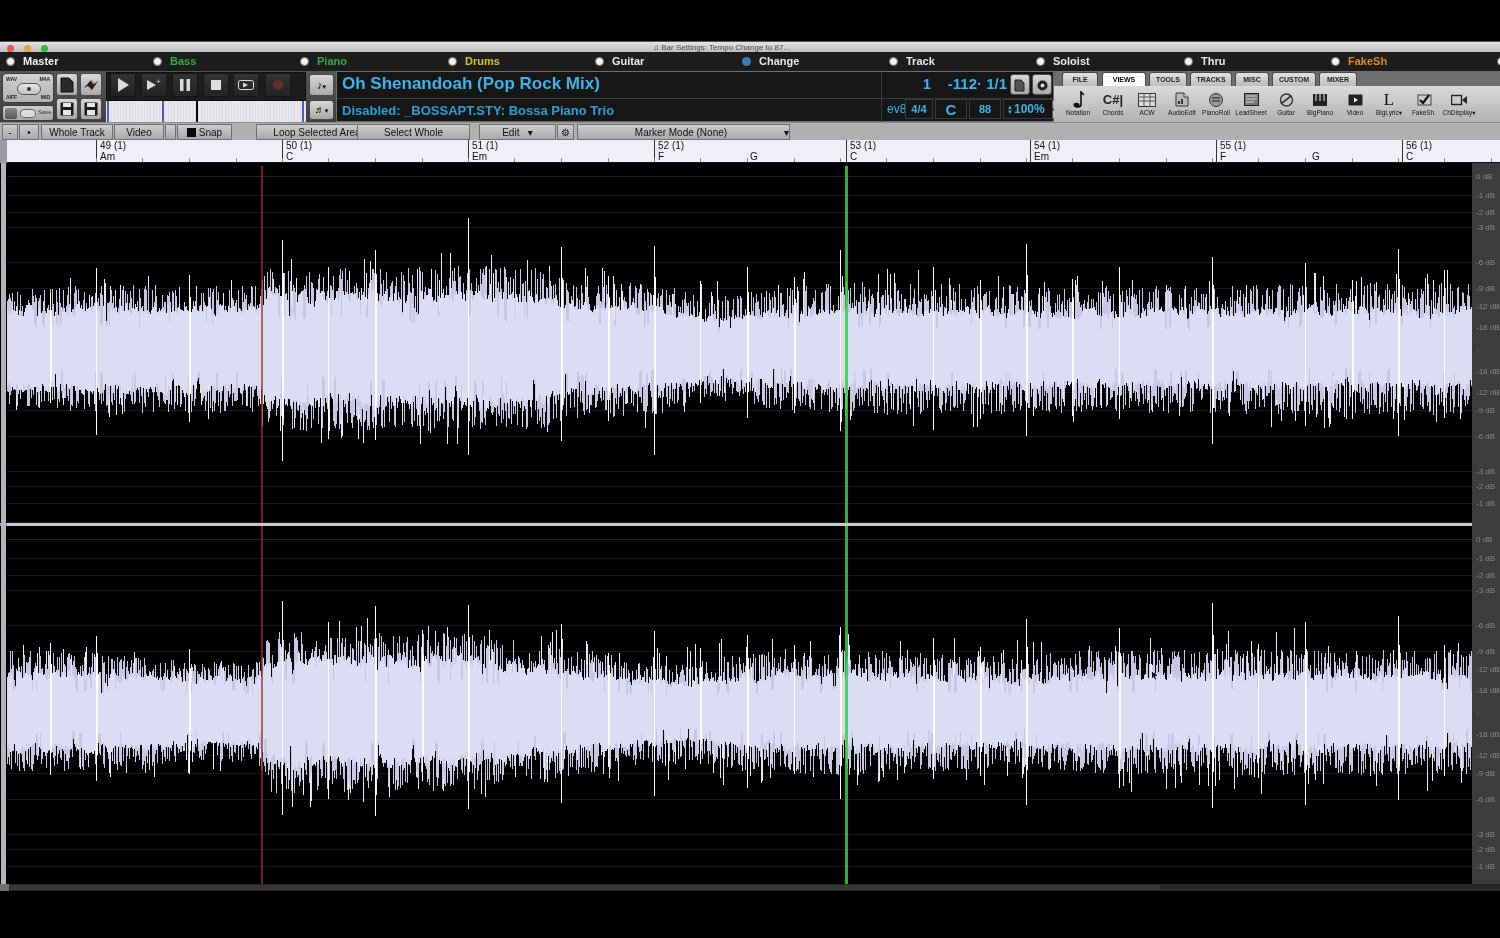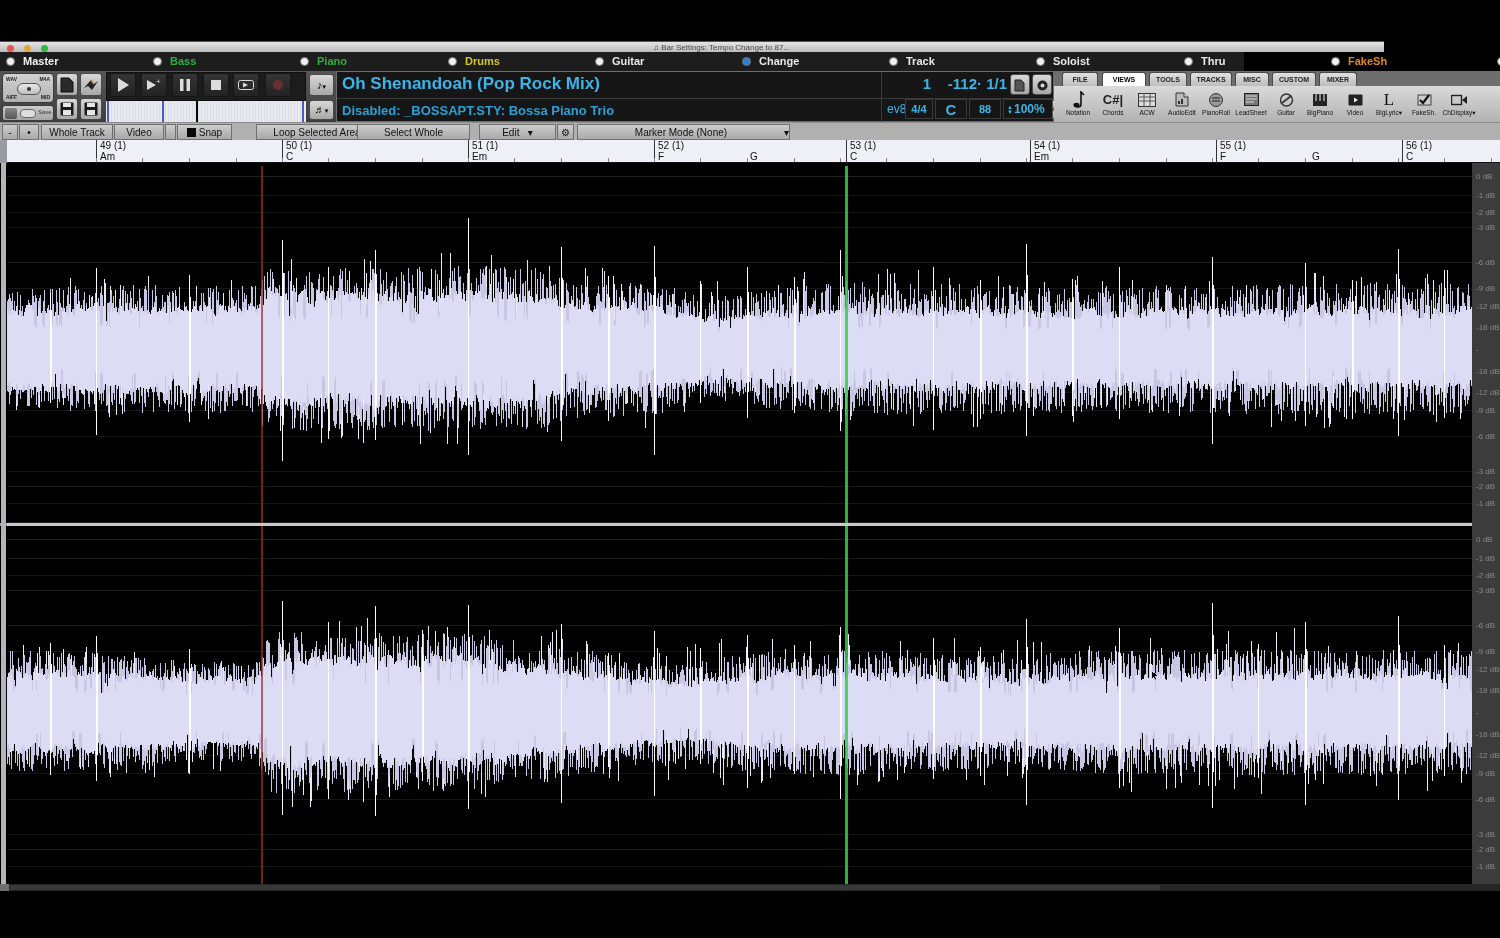--- a/index.html
+++ b/index.html
@@ -1,20 +1,20 @@
 <!DOCTYPE html>
 <html><head><meta charset="utf-8"><style>
 *{margin:0;padding:0;box-sizing:border-box}
 body{width:1500px;height:938px;background:#000;font-family:"Liberation Sans",sans-serif;position:relative;overflow:hidden}
 .abs{position:absolute}
 
-#mactb{left:0;top:41px;width:1384px;height:11px;background:linear-gradient(#e4e4e4,#bdbdbd);border-top:1px solid #555;overflow:hidden}
+#mactb{left:0;top:41px;width:1500px;height:11px;background:linear-gradient(#e4e4e4,#bdbdbd);border-top:1px solid #555;overflow:hidden}
 .tl{position:absolute;top:2.5px;width:7px;height:7px;border-radius:50%}
 
-#trackbar{left:0;top:52px;width:1244px;height:19px;background:#1d1d1d}
+#trackbar{left:0;top:52px;width:1500px;height:19px;background:#1d1d1d}
 .trk{position:absolute;top:0;height:19px;font-size:11px;font-weight:bold;line-height:19px}
 .trk .rad{position:absolute;left:0;top:5px;width:9px;height:9px;border-radius:50%;background:#f2f2f2;border:1px solid #777}
 .trk .lbl{position:absolute;left:17px;white-space:nowrap}
 
 #toolbar{left:0;top:71px;width:1500px;height:51px;background:linear-gradient(#565656,#3f3f3f)}
 .btn{position:absolute;background:linear-gradient(#d8d8d8,#a8a8a8);border:1px solid #4a4a4a;border-radius:3px}
 #wavpanel{position:absolute;left:2px;top:2px;width:52px;height:30px;background:linear-gradient(#d2d2d2,#b2b2b2);border:1px solid #3a3a3a;border-radius:4px;font-size:5px;color:#222;font-weight:bold}
 #savepanel{position:absolute;left:2px;top:34px;width:52px;height:16px;background:linear-gradient(#cccccc,#a6a6a6);border:1px solid #3a3a3a;border-radius:3px}
 #transport{position:absolute;left:106px;top:1px;width:200px;height:29px;background:#1c1c1c;border:1px solid #101010}
 .tbt{position:absolute;top:2px;width:26px;height:24px;background:linear-gradient(#343434,#232323);border:1px solid #161616;border-radius:2px;color:#d9d9d9}

